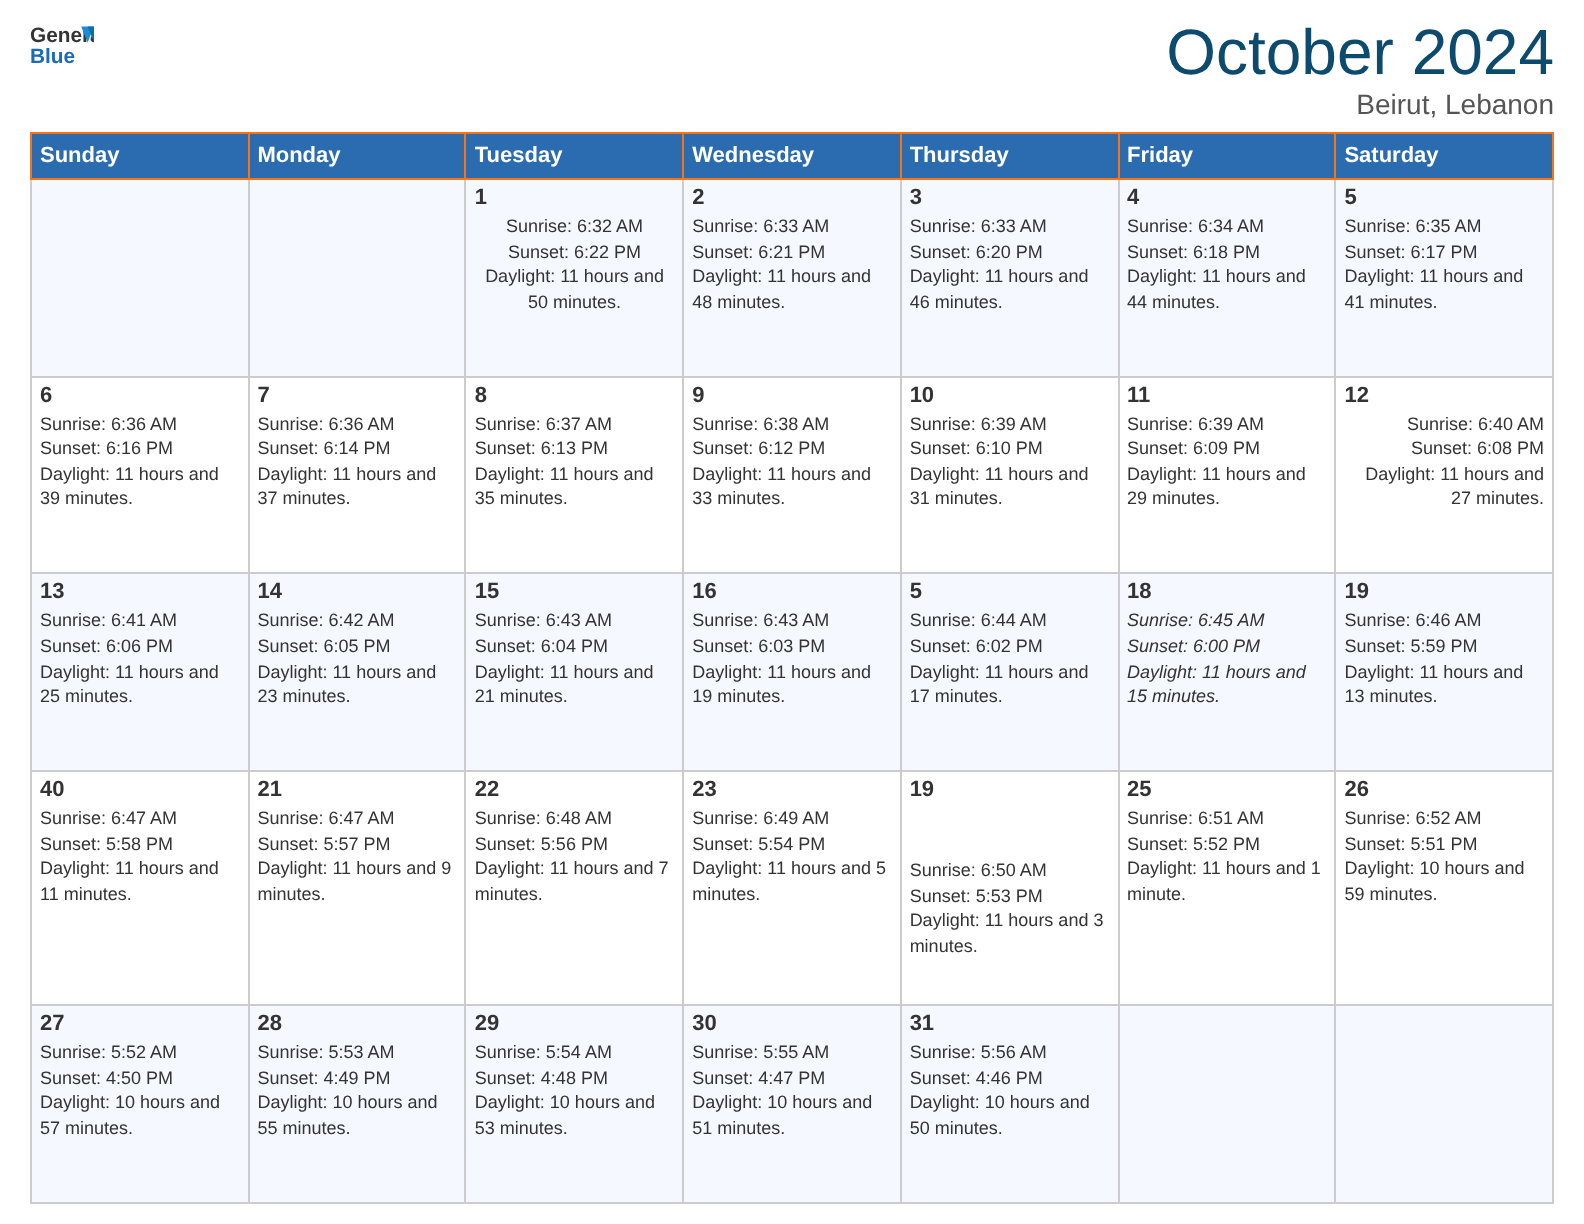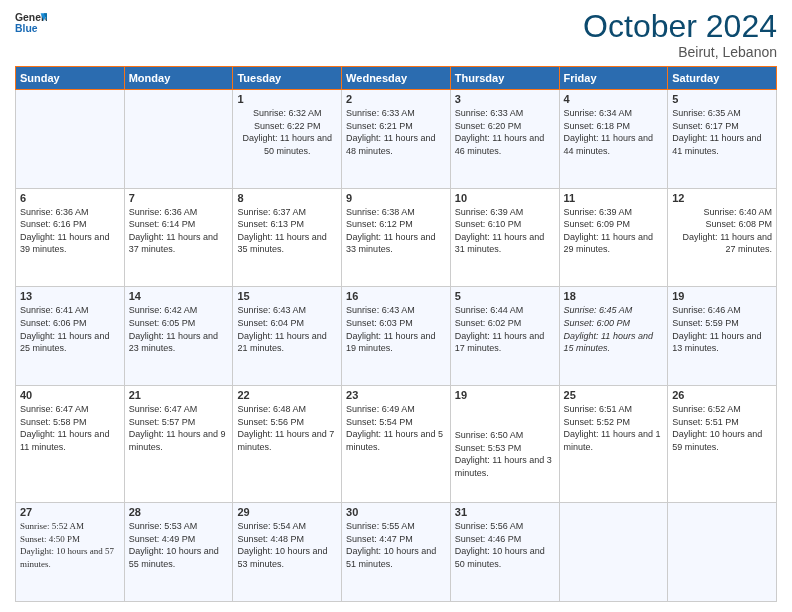--- a/index.html
+++ b/index.html
@@ -279,21 +279,21 @@
           <td>
             <span class="day-num">26</span>
             <div class="day-info" style="white-space: pre-line;">Sunrise: 6:52 AM
 Sunset: 5:51 PM
 Daylight: 10 hours and 59 minutes.</div>
           </td>
         </tr>
         <tr>
           <td>
             <span class="day-num">27</span>
-            <div class="day-info" style="white-space: pre-line; font-family: Liberation Serif, serif;">Sunrise: 5:52 AM
+            <div class="day-info" style="white-space: pre-line;">Sunrise: 5:52 AM
 Sunset: 4:50 PM
 Daylight: 10 hours and 57 minutes.</div>
           </td>
           <td>
             <span class="day-num">28</span>
             <div class="day-info" style="white-space: pre-line;">Sunrise: 5:53 AM
 Sunset: 4:49 PM
 Daylight: 10 hours and 55 minutes.</div>
           </td>
           <td>

